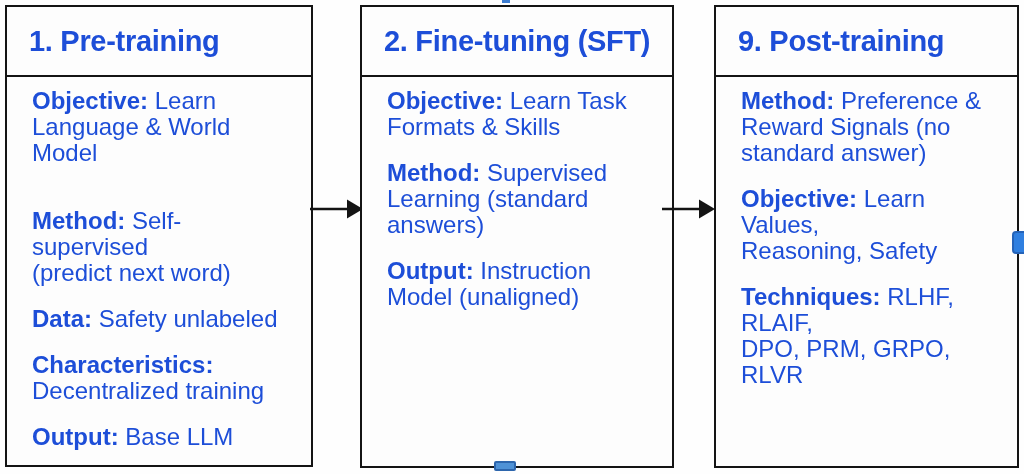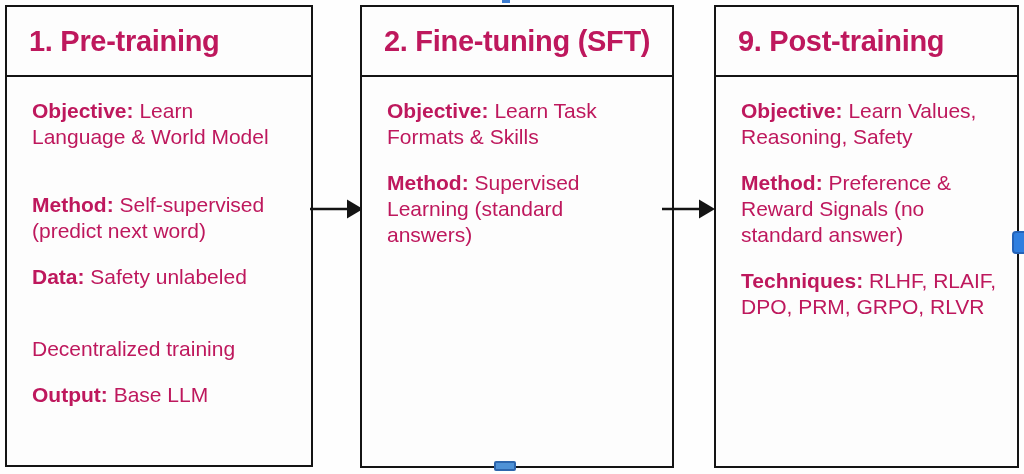--- a/index.html
+++ b/index.html
@@ -2,21 +2,21 @@
 <html><head>
 <meta charset="utf-8">
 <style>
   html,body{margin:0;padding:0;background:#ffffff;}
   .canvas{
     position:relative;
     width:1024px;height:474px;
     background:#fefefe;
     overflow:hidden;
     font-family:"Liberation Sans","DejaVu Sans",sans-serif;
-    color:#be185d;
+    color:#1d4ed8;
   }
   .stage{
     position:absolute;
     box-sizing:border-box;
     border:2px solid #141414;
     background:#fdfdfd;
   }
   .stage-1{left:5px;top:5px;width:308px;height:462px;}
   .stage-2{left:360px;top:5px;width:314px;height:463px;}
   .stage-3{left:714px;top:5px;width:305px;height:463px;}
@@ -25,22 +25,22 @@
     height:70px;
     border-bottom:2px solid #141414;
     display:flex;align-items:center;
     padding:0 22px;
     font-size:29px;font-weight:bold;
     letter-spacing:-0.3px;
     white-space:nowrap;
   }
   .stage-body{
     box-sizing:border-box;
-    padding:21px 20px 0 25px;
-    font-size:21px;
+    padding:11px 20px 0 25px;
+    font-size:24px;
     line-height:26px;
   }
   .stage-item{margin:0 0 20px 0;}
   .stage-item.sp-lg{margin-bottom:42px;}
   .item-label{font-weight:bold;}
   .item-text{white-space:pre-wrap;}
   .flow-arrow{position:absolute;top:196px;width:53px;height:26px;}
   .arrow-1{left:310px;}
   .arrow-2{left:662px;}
   .sel-handle{position:absolute;box-sizing:border-box;}
@@ -63,55 +63,57 @@
 <div class="canvas">
 
   <section class="stage stage-1">
     <header class="stage-header">1. Pre-training</header>
     <div class="stage-body">
       <p class="stage-item sp-lg"><span class="item-label">Objective:</span><span class="item-text"> Learn
 Language &amp; World Model</span></p>
       <p class="stage-item"><span class="item-label">Method:</span><span class="item-text"> Self-supervised
 (predict next word)</span></p>
       <p class="stage-item"><span class="item-label">Data:</span><span class="item-text"> Safety unlabeled</span></p>
-      <p class="stage-item"><span class="item-text">
+      <p class="stage-item"><span class="item-label">Characteristics:</span><span class="item-text">
 Decentralized training</span></p>
       <p class="stage-item"><span class="item-label">Output:</span><span class="item-text"> Base LLM</span></p>
     </div>
   </section>
 
   <svg class="flow-arrow arrow-1" viewBox="0 0 53 26">
     <line x1="0" y1="13" x2="40" y2="13" stroke="#141414" stroke-width="2.6"></line>
     <polygon points="37,3.5 53,13 37,22.5" fill="#141414"></polygon>
   </svg>
 
   <section class="stage stage-2">
     <header class="stage-header">2. Fine-tuning (SFT)</header>
     <div class="stage-body">
       <p class="stage-item"><span class="item-label">Objective:</span><span class="item-text"> Learn Task
 Formats &amp; Skills</span></p>
       <p class="stage-item"><span class="item-label">Method:</span><span class="item-text"> Supervised
 Learning (standard
 answers)</span></p>
+      <p class="stage-item"><span class="item-label">Output:</span><span class="item-text"> Instruction
+Model (unaligned)</span></p>
     </div>
   </section>
 
   <svg class="flow-arrow arrow-2" viewBox="0 0 53 26">
     <line x1="0" y1="13" x2="40" y2="13" stroke="#141414" stroke-width="2.6"></line>
     <polygon points="37,3.5 53,13 37,22.5" fill="#141414"></polygon>
   </svg>
 
   <section class="stage stage-3">
     <header class="stage-header">9. Post-training</header>
     <div class="stage-body">
-      <p class="stage-item"><span class="item-label">Objective:</span><span class="item-text"> Learn Values,
-Reasoning, Safety</span></p>
       <p class="stage-item"><span class="item-label">Method:</span><span class="item-text"> Preference &amp;
 Reward Signals (no
 standard answer)</span></p>
+      <p class="stage-item"><span class="item-label">Objective:</span><span class="item-text"> Learn Values,
+Reasoning, Safety</span></p>
       <p class="stage-item"><span class="item-label">Techniques:</span><span class="item-text"> RLHF, RLAIF,
 DPO, PRM, GRPO, RLVR</span></p>
     </div>
   </section>
 
   <div class="sel-handle handle-top"></div>
   <div class="sel-handle handle-bottom"></div>
   <div class="sel-handle handle-right"></div>
 
 </div>

